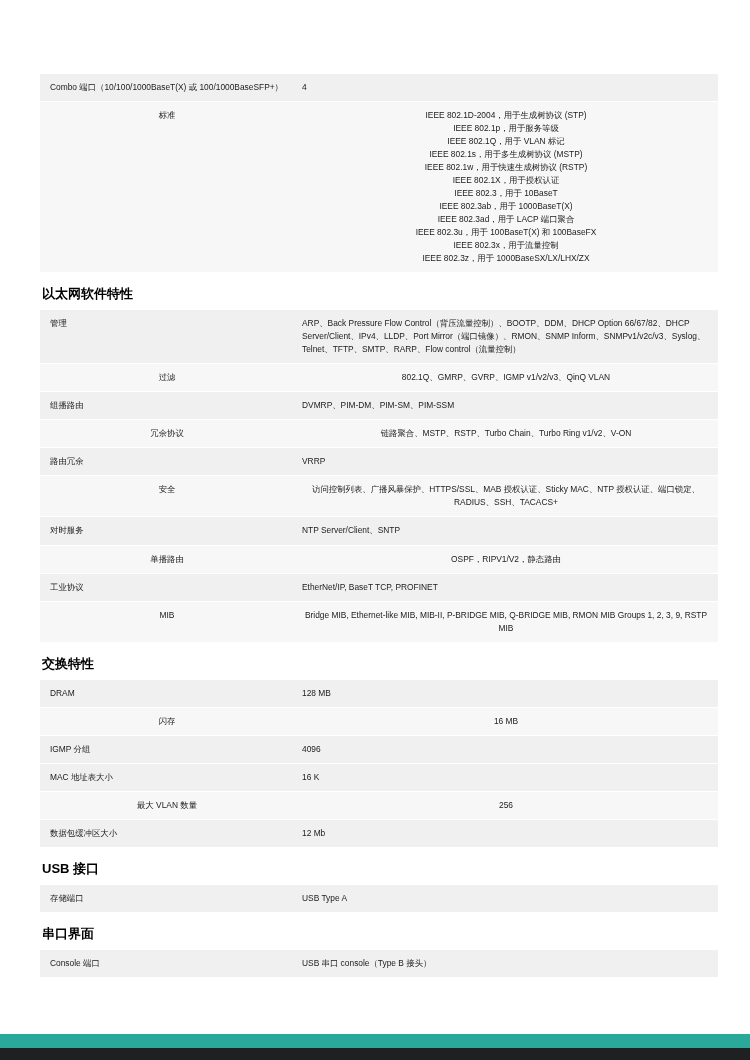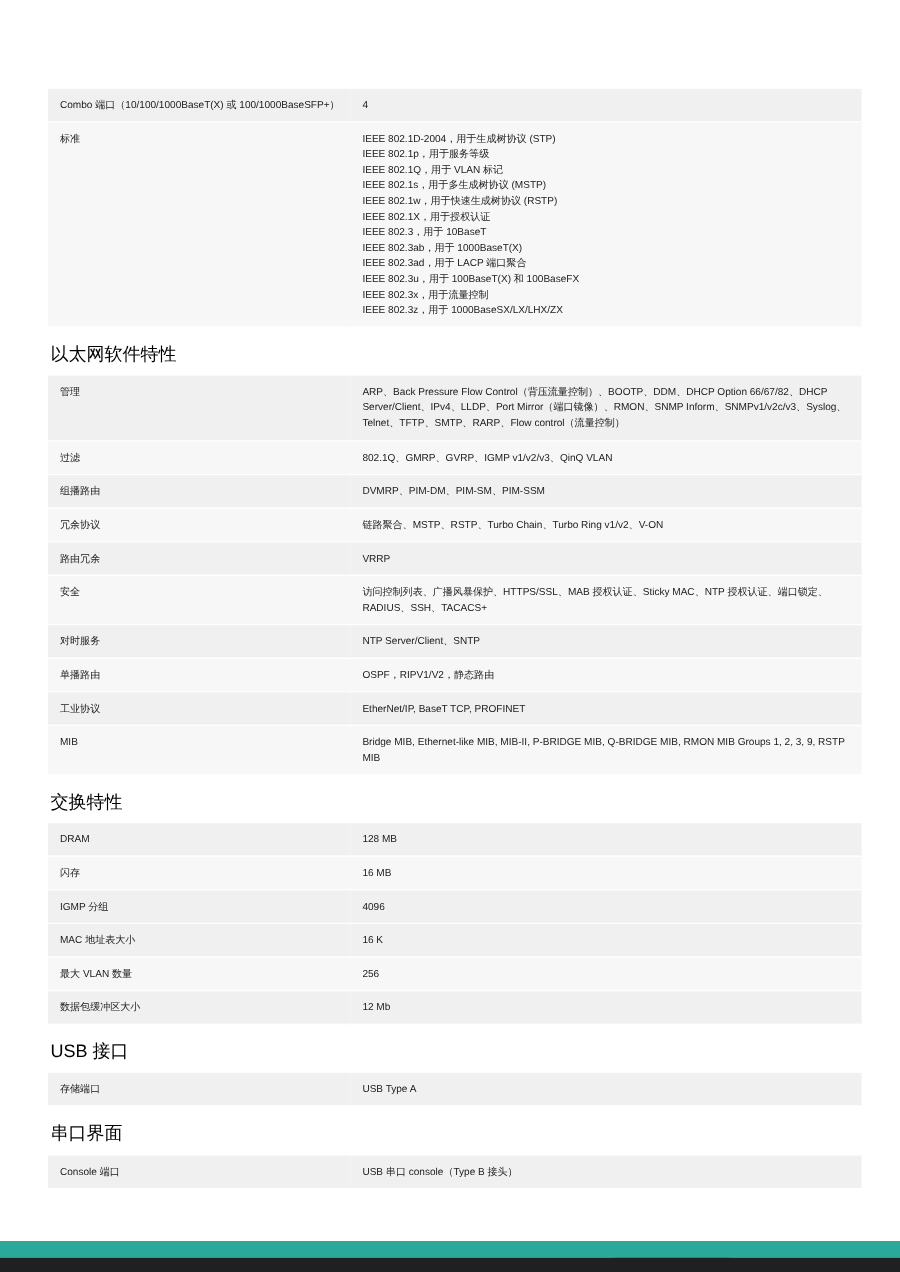--- a/index.html
+++ b/index.html
@@ -38,25 +38,25 @@
   }
   td.k {
     width: 252px;
     background: #f0f0f0;
   }
   td.v {
     width: 426px;
     background: #f0f0f0;
     padding-left: 12px;
   }
-  tr.alt td { background: #f7f7f7; }
+  tr.alt td { background: #f7f7f7; text-align: center; }
   tr.section td {
     background: #ffffff;
-    font-weight: normal;
-    font-size: 15px;
+    font-weight: bold;
+    font-size: 13px;
     padding: 11px 0 6px 2px;
     color: #000000;
     border-bottom: none;
   }
   
   .footer {
     position: absolute;
     left: 0;
     bottom: 0;
     width: 750px;

